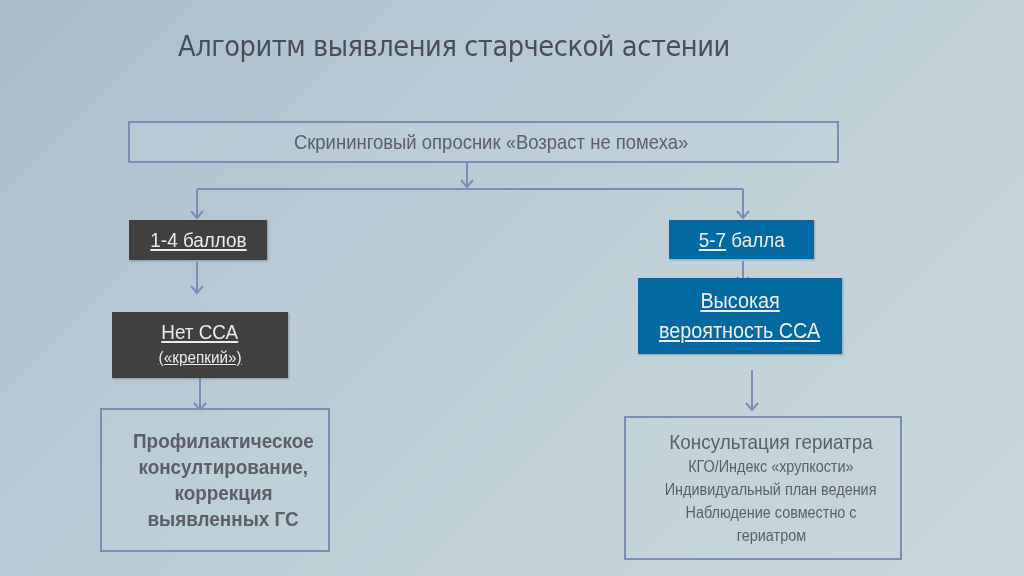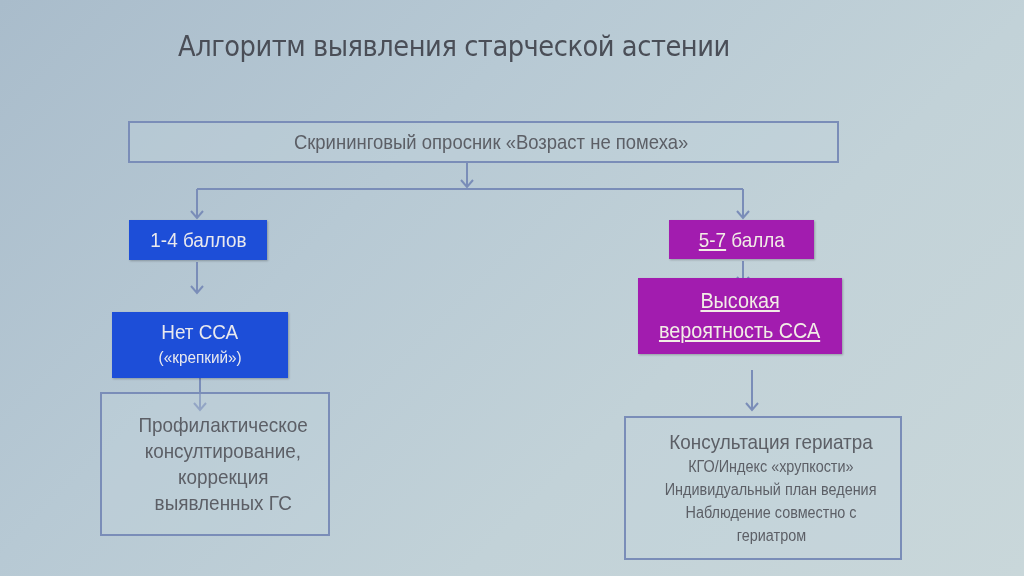--- a/index.html
+++ b/index.html
@@ -10,30 +10,30 @@
   }
   .title {
     position:absolute; left:178px; top:30px;
     font-family: "DejaVu Sans", sans-serif;
     font-size:28px; color:#4a4e57; letter-spacing:-0.5px;
     transform: scaleX(0.92); transform-origin:left top;
     white-space:nowrap;
   }
   .box { position:absolute; box-sizing:border-box; display:flex; flex-direction:column; align-items:center; justify-content:center; text-align:center; }
   .outline { border:2px solid #7a8db8; background:rgba(195,212,222,0.35); color:#5c5f66;padding-left:16px; }
-  .grey { background:#1d4ed8; color:#e9e9ee; box-shadow:1px 1px 2px rgba(0,0,0,0.25); }
-  .brown { background:#a21caf; color:#f2ede6; box-shadow:1px 1px 2px rgba(0,0,0,0.25); }
+  .grey { background:#404040; color:#e9e9ee; box-shadow:1px 1px 2px rgba(0,0,0,0.25);text-decoration:underline; }
+  .brown { background:#0369a1; color:#f2ede6; box-shadow:1px 1px 2px rgba(0,0,0,0.25); }
   .screen { left:128px; top:121px; width:711px; height:42px; font-size:21px; transform-origin:center; }
   .screen span { display:inline-block; transform:scaleX(0.88); white-space:nowrap; }
   .b14 { left:129px; top:220px; width:138px; height:40px; font-size:21px; }
   .b57 { left:669px; top:220px; width:145px; height:39px; font-size:21px; }
   .nossa { left:112px; top:312px; width:176px; height:66px; font-size:21px; line-height:26px; }
   .nossa .sub { font-size:17px; }
   .high { left:638px; top:278px; width:204px; height:76px; font-size:22px; line-height:30px;text-decoration:underline; }
-  .prof { left:100px; top:392px; width:230px; height:144px; font-size:21px; line-height:26px; }
+  .prof { left:100px; top:408px; width:230px; height:144px; font-size:21px; line-height:26px;font-weight:bold; }
   .cons { left:624px; top:416px; width:278px; height:144px; }
   .cons .h { font-size:21px; line-height:26px; }
   .cons .l { font-size:16px; line-height:23px; }
   .u { text-decoration:underline; }
   svg.lines { position:absolute; left:0; top:0; }
   .n { display:inline-block; transform:scaleX(0.9); white-space:nowrap; }
 </style>
 </head>
 <body>
 

